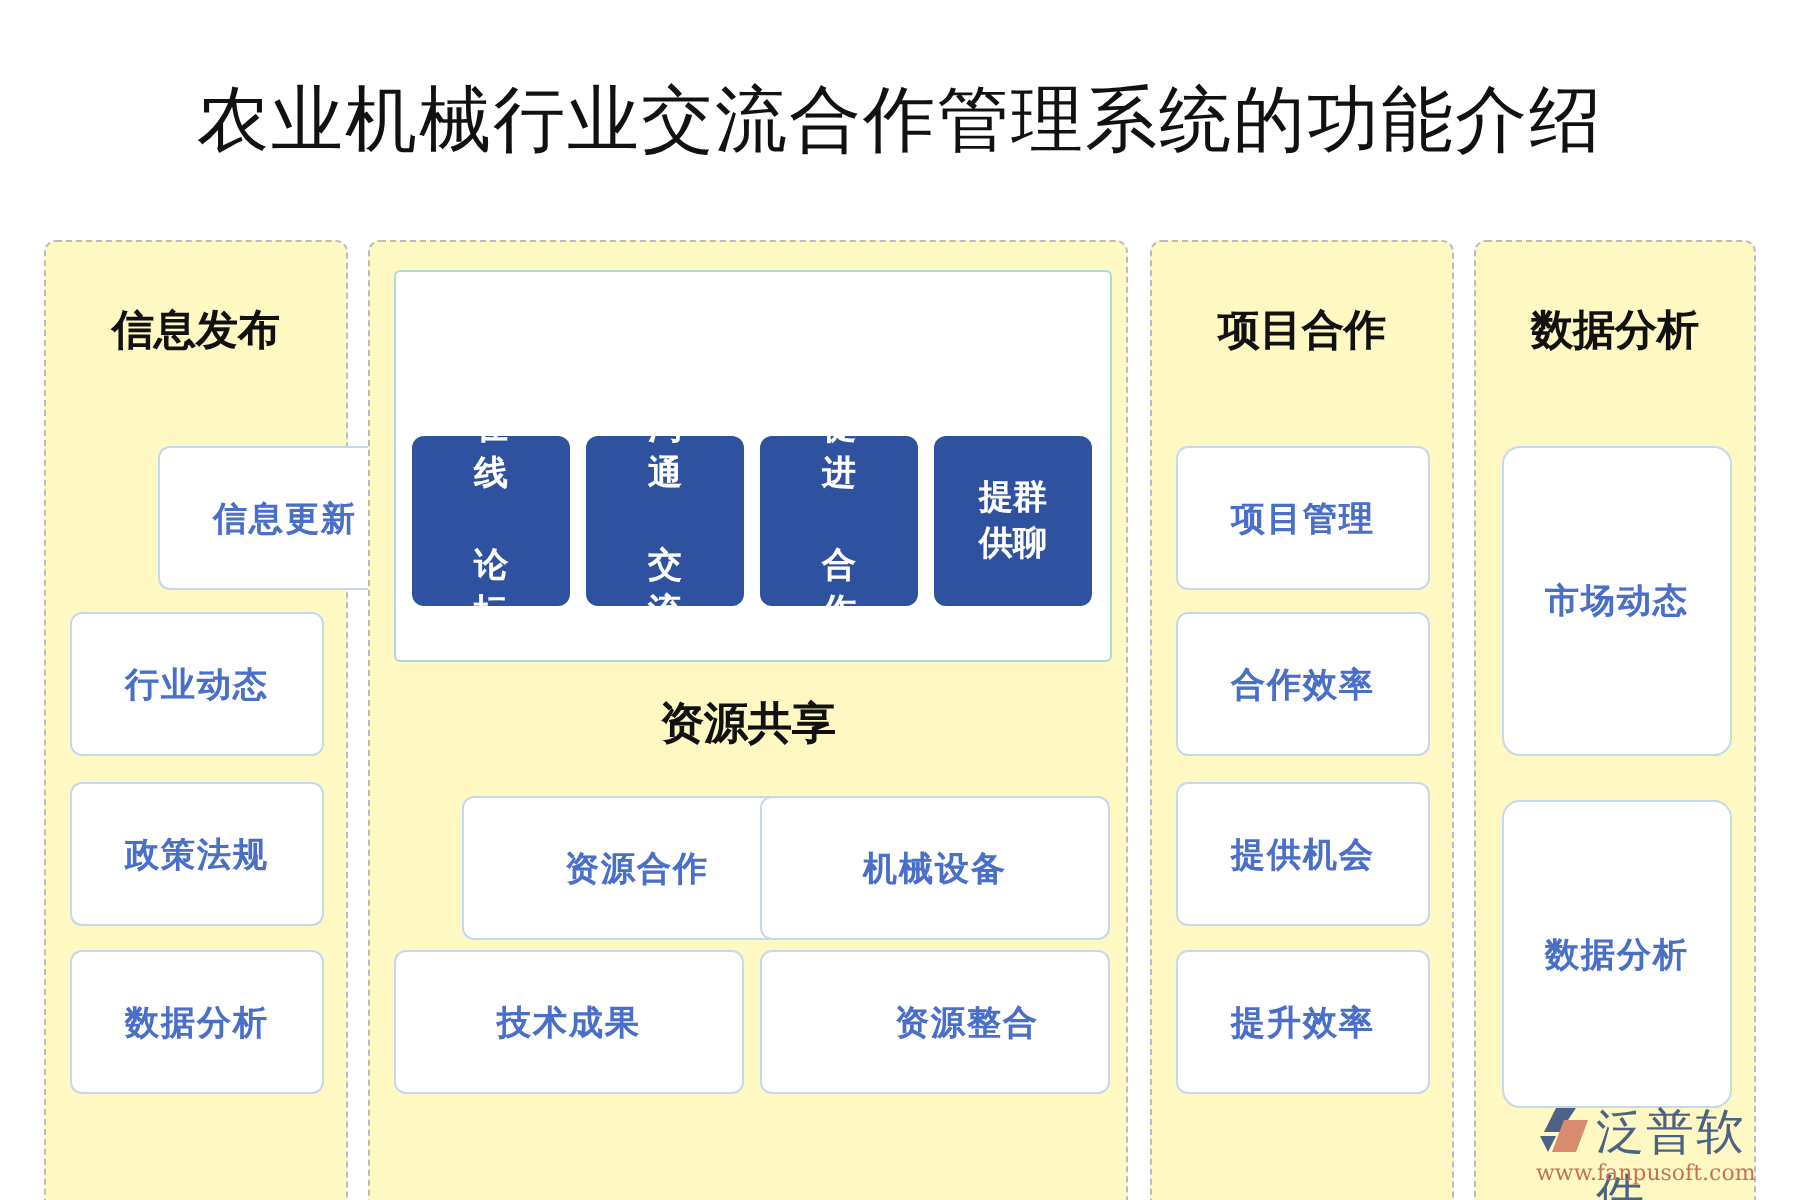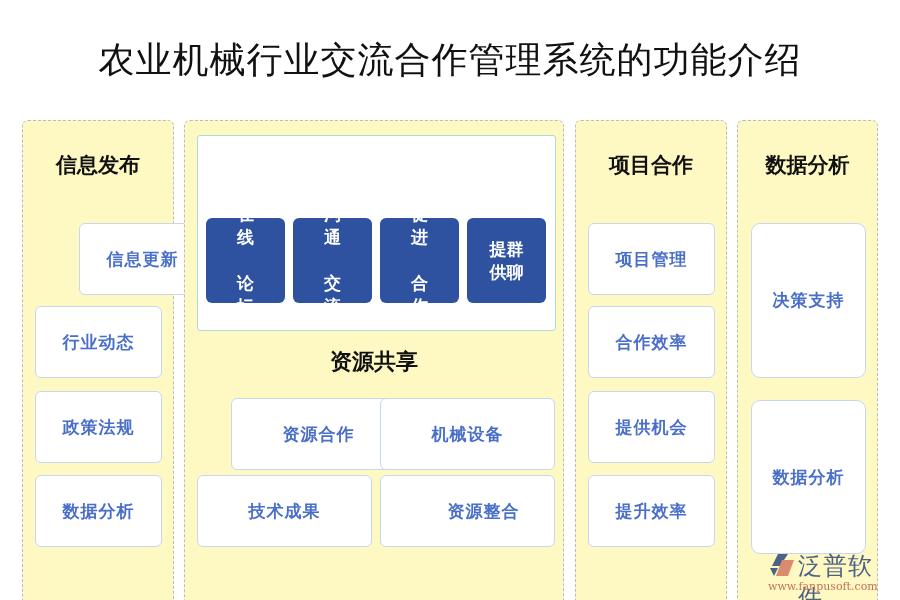--- a/index.html
+++ b/index.html
@@ -97,21 +97,21 @@
 <div class="col" style="left:575px; width:152px;">
   <div class="col-head" style="top:30px;">项目合作</div>
   <div class="card" style="left:12px; top:102px; width:127px; height:72px;">项目管理</div>
   <div class="card" style="left:12px; top:185px; width:127px; height:72px;">合作效率</div>
   <div class="card" style="left:12px; top:270px; width:127px; height:72px;">提供机会</div>
   <div class="card" style="left:12px; top:354px; width:127px; height:72px;">提升效率</div>
 </div>
 
 <div class="col" style="left:737px; width:141px;">
   <div class="col-head" style="top:30px;">数据分析</div>
-  <div class="card" style="left:13px; top:102px; width:115px; height:155px; border-radius:9px;">决策支持</div>
+  <div class="card" style="left:13px; top:102px; width:115px; height:155px; border-radius:9px;">市场动态</div>
   <div class="card" style="left:13px; top:279px; width:115px; height:154px; border-radius:9px;">数据分析</div>
 </div>
 
 <div class="logo">
   <svg class="logo-mark" viewBox="0 0 28 26">
     <path d="M10 2 L20 2 L12 14 L4 14 Z" fill="#4d6385"></path>
     <path d="M14 8 L26 8 L20 24 L8 24 Z" fill="#d98a6f"></path>
     <path d="M2 16 L10 16 L6 24 Z" fill="#4d6385"></path>
   </svg>
   <div class="logo-text">泛普软件</div>

